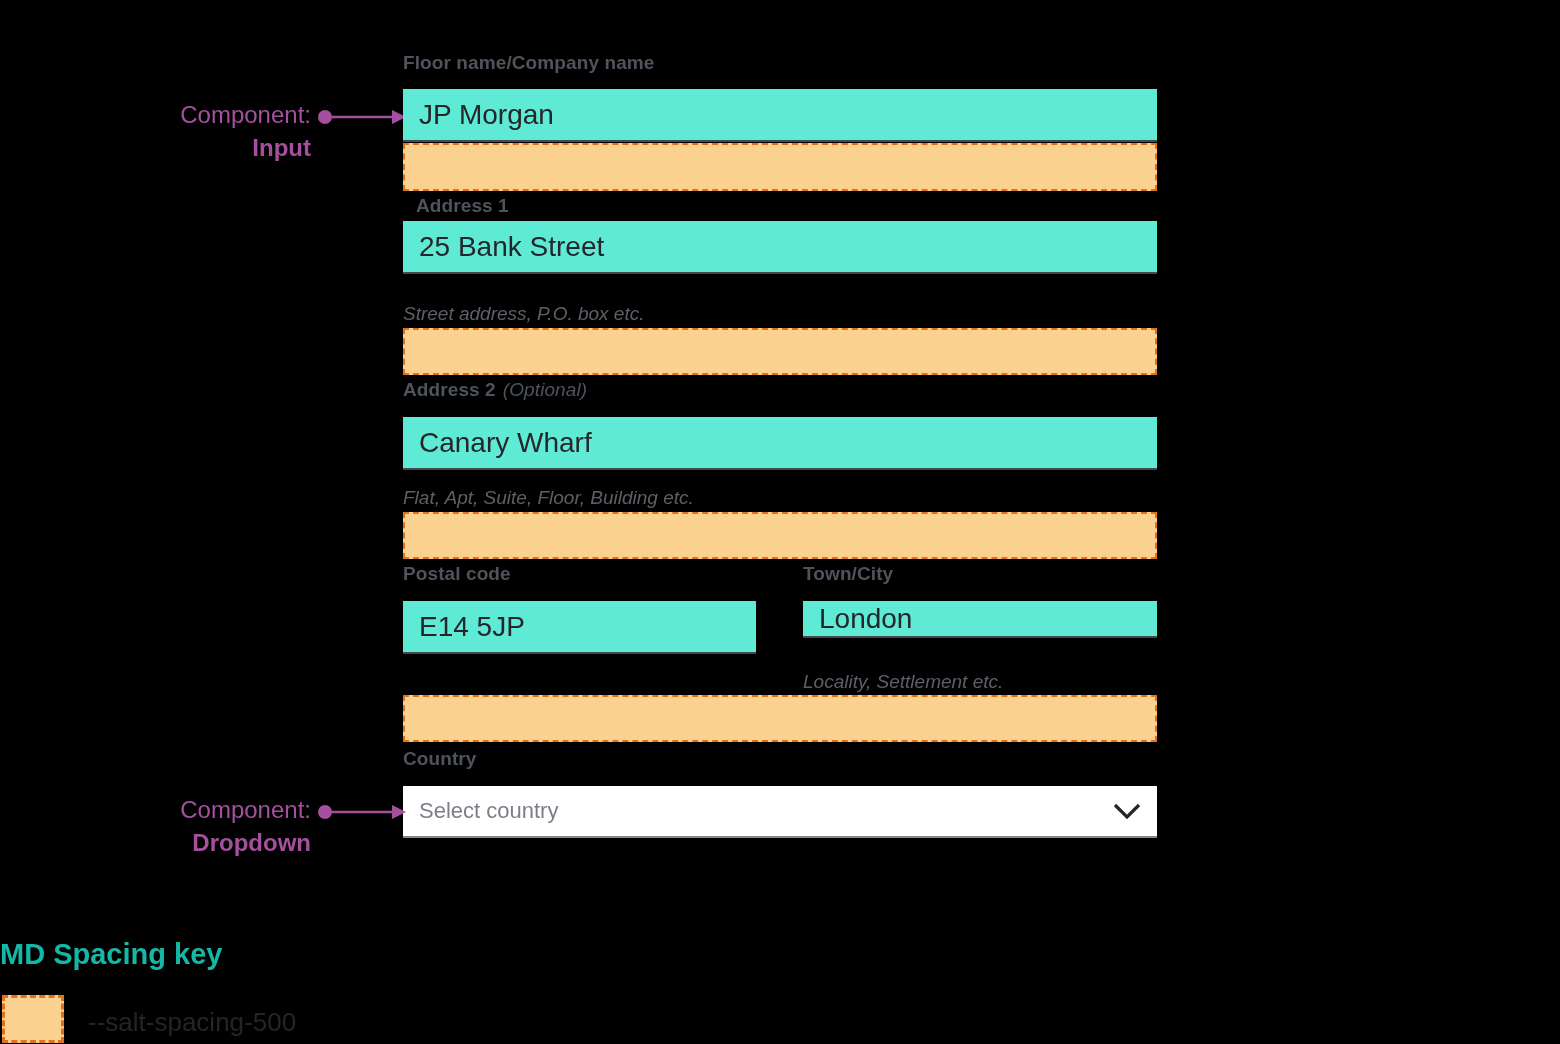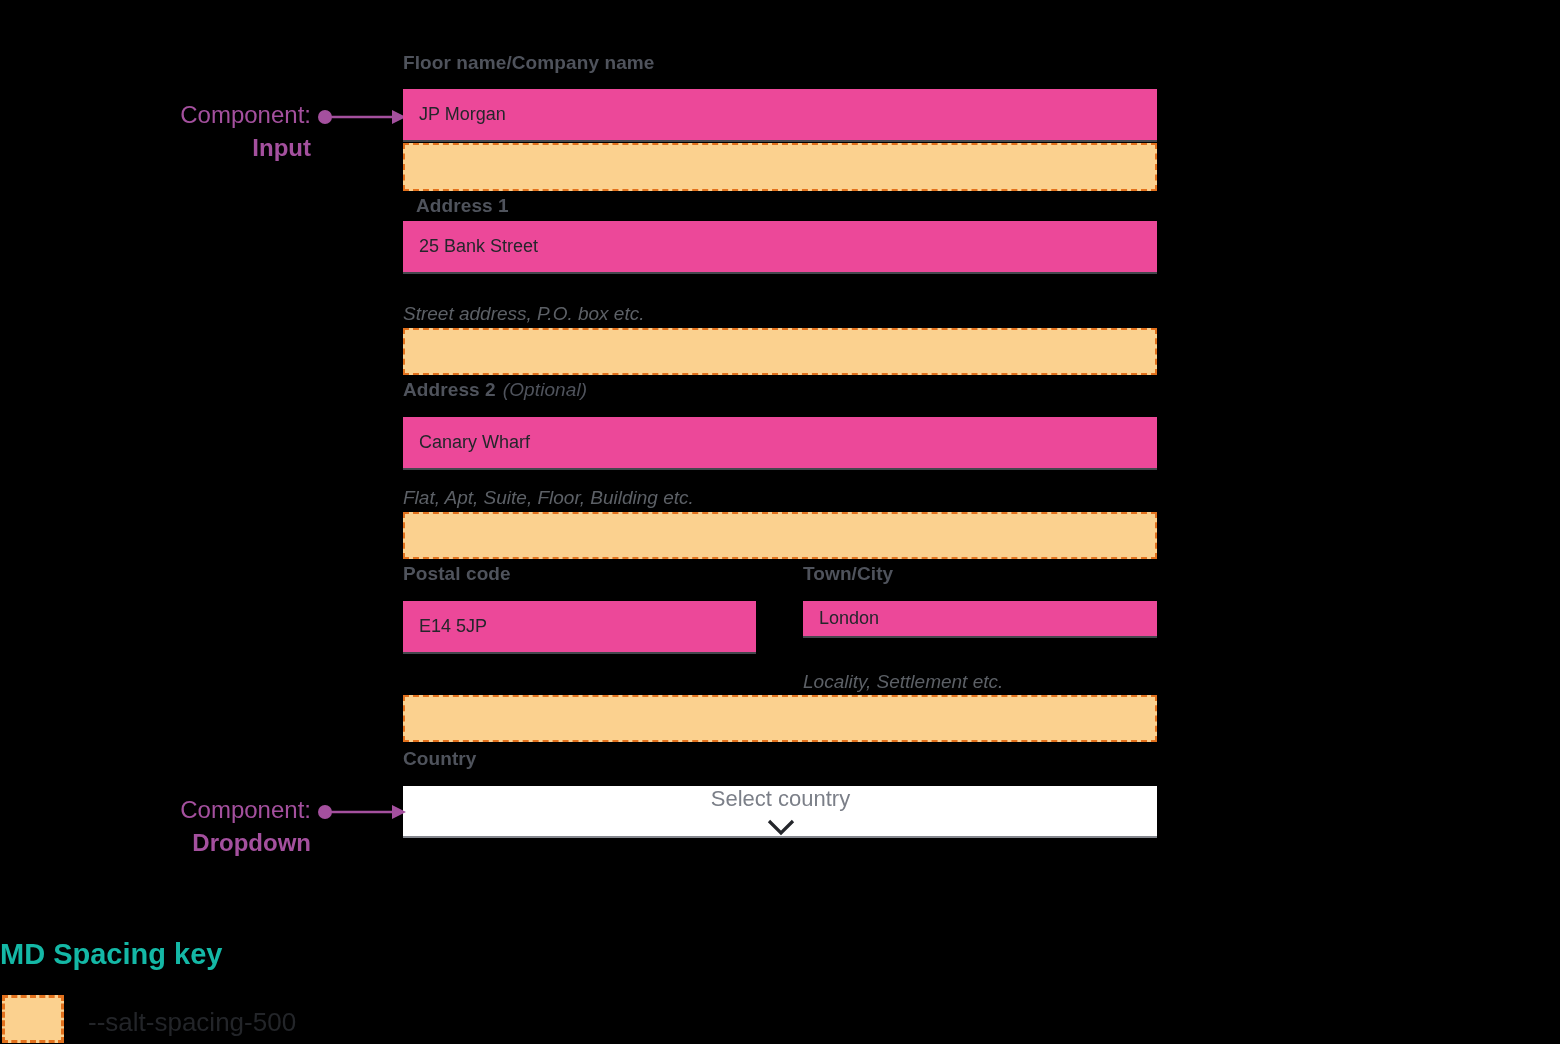--- a/index.html
+++ b/index.html
@@ -16,43 +16,42 @@
     color:#4F535C;letter-spacing:.1px;white-space:nowrap;
   }
   .optional-suffix{font-weight:400;font-style:italic;margin-left:7px;}
   .helper-text{
     position:absolute;
     font-size:19px;line-height:21px;font-style:italic;
     color:#5C6066;white-space:nowrap;
   }
   .text-input{
     position:absolute;
-    background:#ec4899;
+    background:#5eead4;
     border:none;border-bottom:2px solid #45484E;
     box-sizing:border-box;
     font-family:"Liberation Sans", sans-serif;
-    font-size:18px;color:#24262B;
+    font-size:28px;color:#24262B;
     padding:0 12px 0 16px;
     outline:none;
   }
   .spacing-block{
     position:absolute;
     background:#FBD18F;
     border:2px dashed #E2711D;
     box-sizing:border-box;
   }
   .dropdown{
     position:absolute;
     background:#FFFFFF;
     border-bottom:2px solid #84878E;
     box-sizing:border-box;
     display:flex;align-items:center;justify-content:space-between;
     padding:0 15px 0 16px;
     cursor:pointer;
-    flex-direction:column;
   }
   .dropdown-placeholder{
     font-size:22px;color:#7B7F88;
   }
   .annotation{
     position:absolute;
     text-align:right;
     color:#A4509E;
     font-size:24px;line-height:33px;
     white-space:nowrap;

